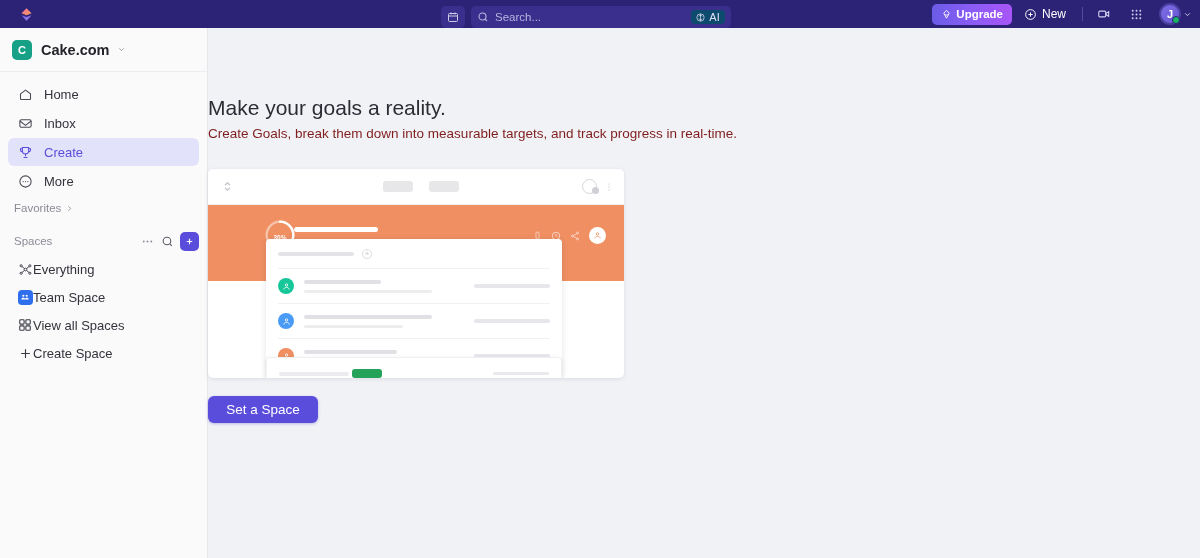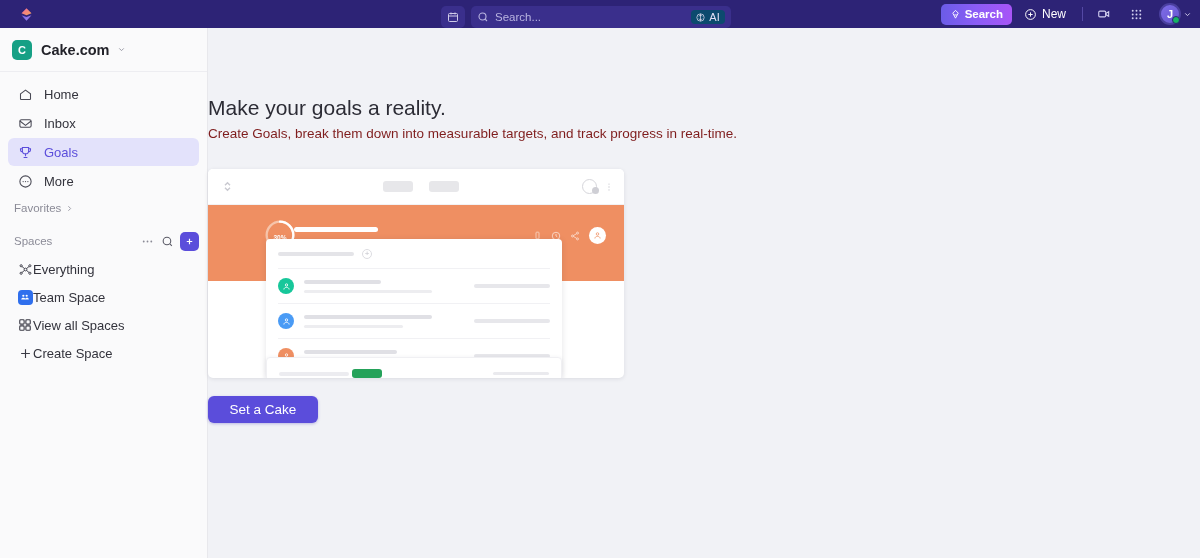--- a/index.html
+++ b/index.html
@@ -310,21 +310,21 @@
         </span>
       </div>
     </div>
 
     <div class="top-right">
       <button class="upgrade-btn">
         <svg width="11" height="11" viewBox="0 0 24 24" fill="none" stroke="#ffffff" stroke-width="2">
           <path d="M12 3l6 6-6 11-6-11z"></path>
             <path d="M9 13h6"></path>
         </svg>
-        <span>Search</span>
+        <span>Upgrade</span>
       </button>
 
       <button class="new-btn">
         <svg width="13" height="13" viewBox="0 0 24 24" fill="none" stroke="#ffffff" stroke-width="1.8">
           <circle cx="12" cy="12" r="9"></circle>
             <path d="M12 8v8M8 12h8"></path>
         </svg>
         <span>New</span>
       </button>
 
@@ -397,21 +397,21 @@
       </div>
 
       <div class="nav-item active">
         <span class="ico">
           <svg width="15" height="15" viewBox="0 0 24 24" fill="none" stroke="#5b4ddb" stroke-width="1.7">
             <path d="M7 4h10v5a5 5 0 0 1-10 0z"></path>
               <path d="M7 6H4v2a3 3 0 0 0 3 3M17 6h3v2a3 3 0 0 1-3 3"></path>
             <path d="M12 14v4M9 20h6"></path>
           </svg>
         </span>
-        <span>Goals</span>
+        <span>Create</span>
       </div>
 
       <div class="nav-item">
         <span class="ico">
           <svg width="15" height="15" viewBox="0 0 24 24" fill="none" stroke="#4a4a55" stroke-width="1.7">
             <circle cx="12" cy="12" r="9"></circle>
             <circle cx="8.2" cy="12" r="1" fill="#4a4a55" stroke="none"></circle>
             <circle cx="12" cy="12" r="1" fill="#4a4a55" stroke="none"></circle>
             <circle cx="15.8" cy="12" r="1" fill="#4a4a55" stroke="none"></circle>
           </svg>
@@ -628,15 +628,15 @@
         </div>
         <div class="bc-row">
           <span class="bc-track" style="width:116px"></span>
           <span class="bc-badge bg-green" style="width:30px"></span>
           <span class="bc-spacer"></span>
           <span class="bc-right" style="width:72px"></span>
         </div>
       </div>
     </div>
 
-    <button class="cta">Set a Cake</button>
+    <button class="cta">Set a Space</button>
   </div>
 </div>
 
 </body></html>

